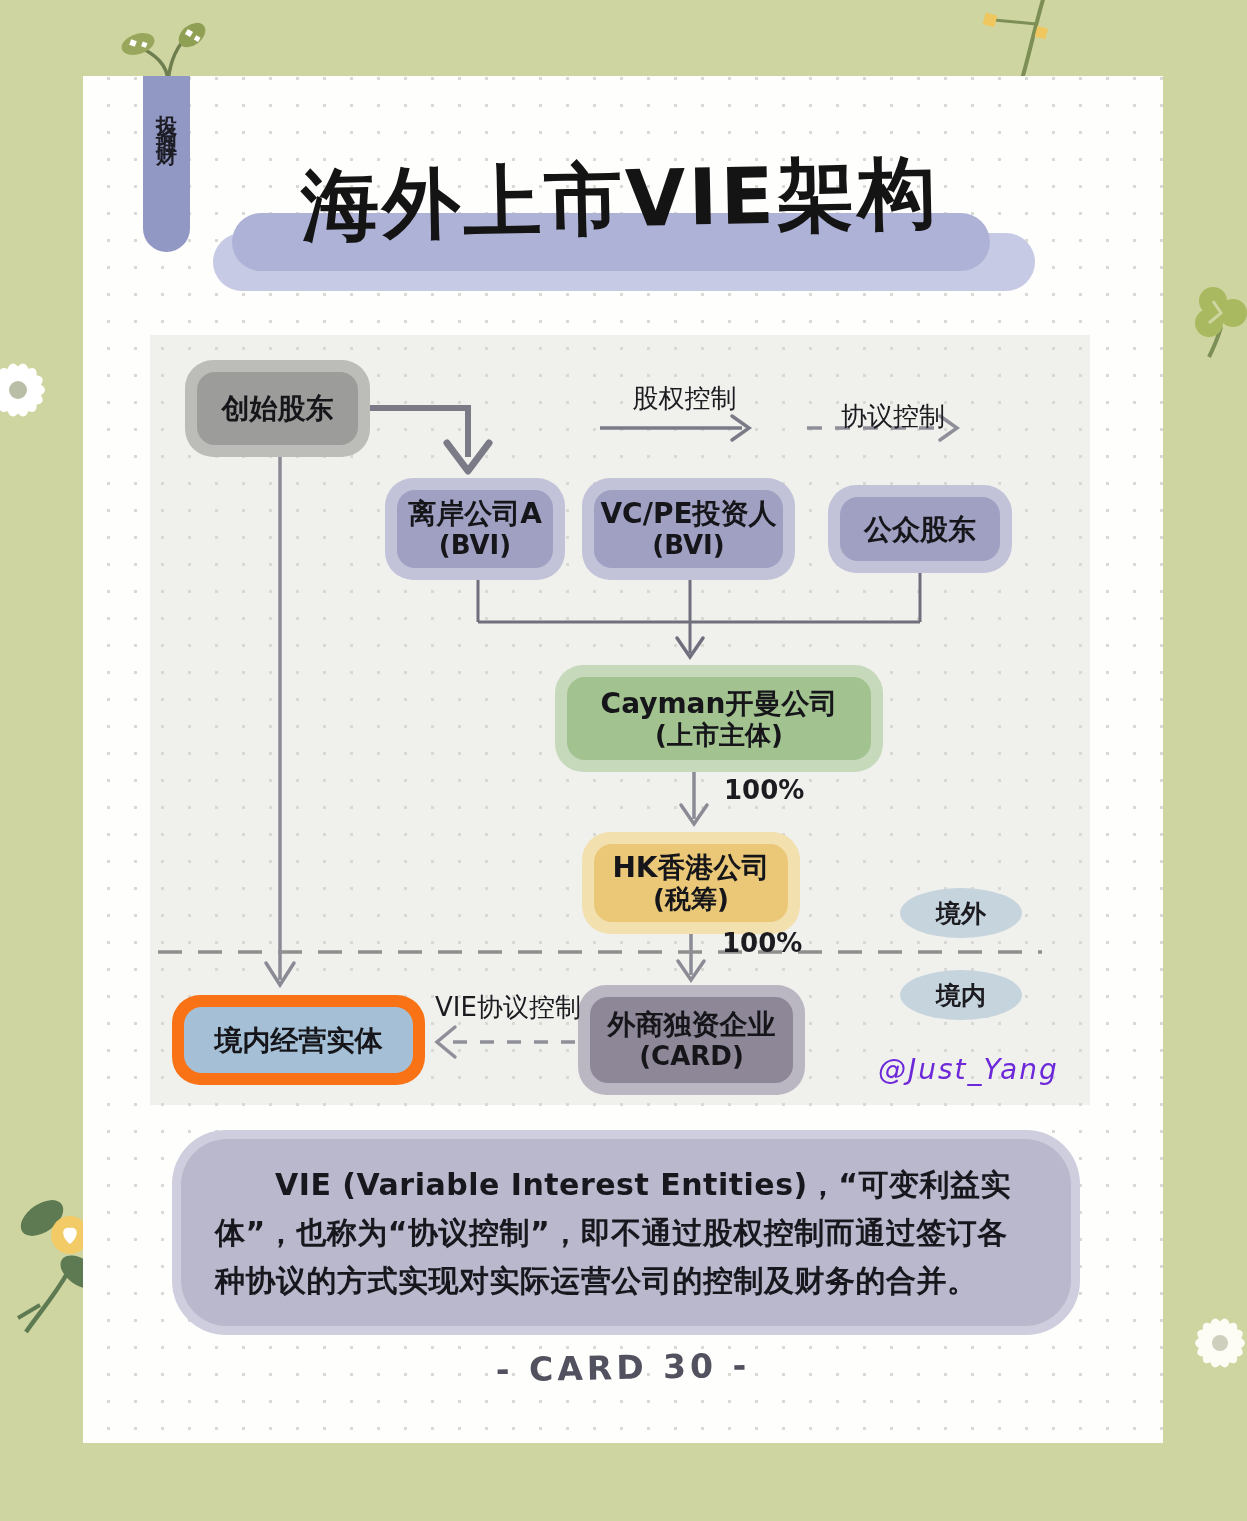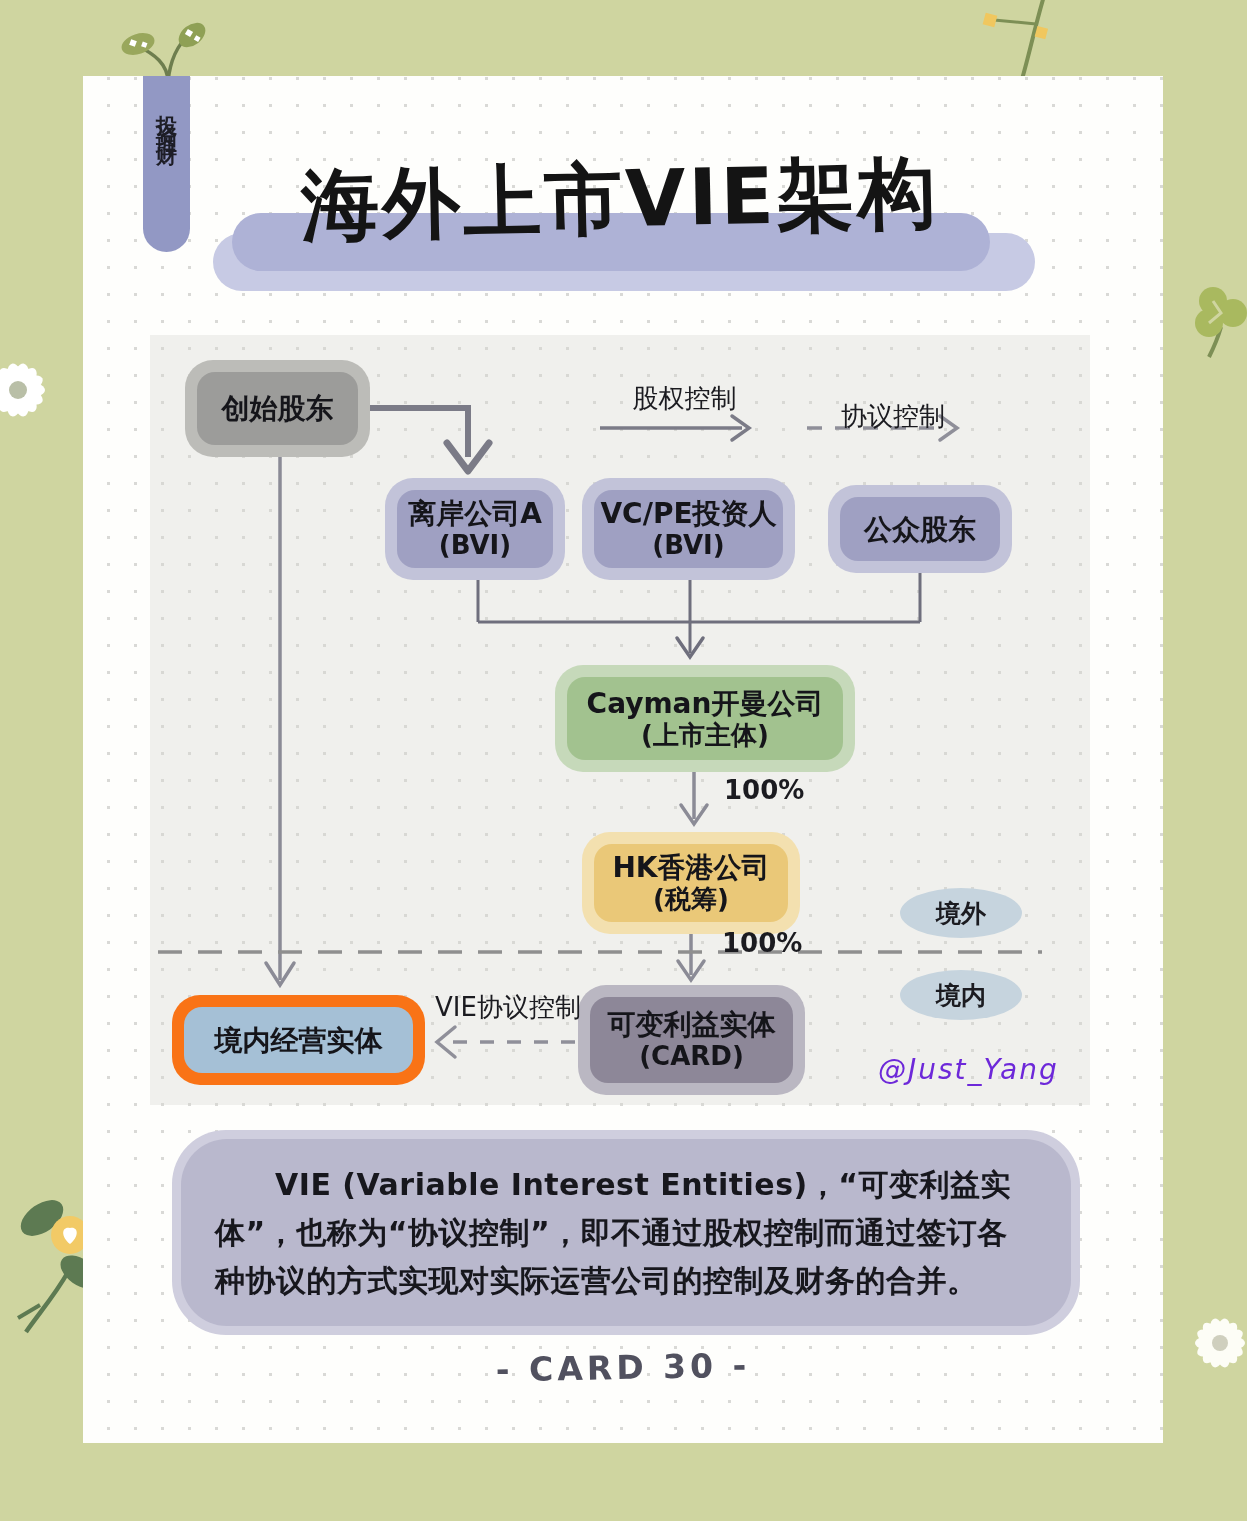--- a/index.html
+++ b/index.html
@@ -187,37 +187,37 @@
         <div class="l2">(BVI)</div>
       </div>
     </div>
 
     <div class="node" style="left:678px;top:150px;width:184px;height:88px;background:#c2c3d9">
       <div class="node-inner" style="background:#9fa0c2">
         <div class="l1">公众股东</div>
       </div>
     </div>
 
-    <div class="node" style="left:405px;top:330px;width:300px;height:107px;background:#c6d9ba">
+    <div class="node" style="left:405px;top:330px;width:328px;height:107px;background:#c6d9ba">
       <div class="node-inner" style="background:#a2c28f">
         <div class="l1">Cayman开曼公司</div>
         <div class="l2">(上市主体)</div>
       </div>
     </div>
 
     <div class="node" style="left:432px;top:497px;width:218px;height:102px;background:#f3e0af">
       <div class="node-inner" style="background:#eac878">
         <div class="l1">HK香港公司</div>
         <div class="l2">(税筹)</div>
       </div>
     </div>
 
     <div class="node" style="left:428px;top:650px;width:227px;height:110px;background:#bab7c2">
       <div class="node-inner" style="background:#8d8798">
-        <div class="l1">可变利益实体</div>
+        <div class="l1">外商独资企业</div>
         <div class="l2">(CARD)</div>
       </div>
     </div>
 
     <div class="node" style="left:22px;top:660px;width:253px;height:90px;background:#f97316">
       <div class="node-inner" style="background:#a5c0d6">
         <div class="l1">境内经营实体</div>
       </div>
     </div>
 

